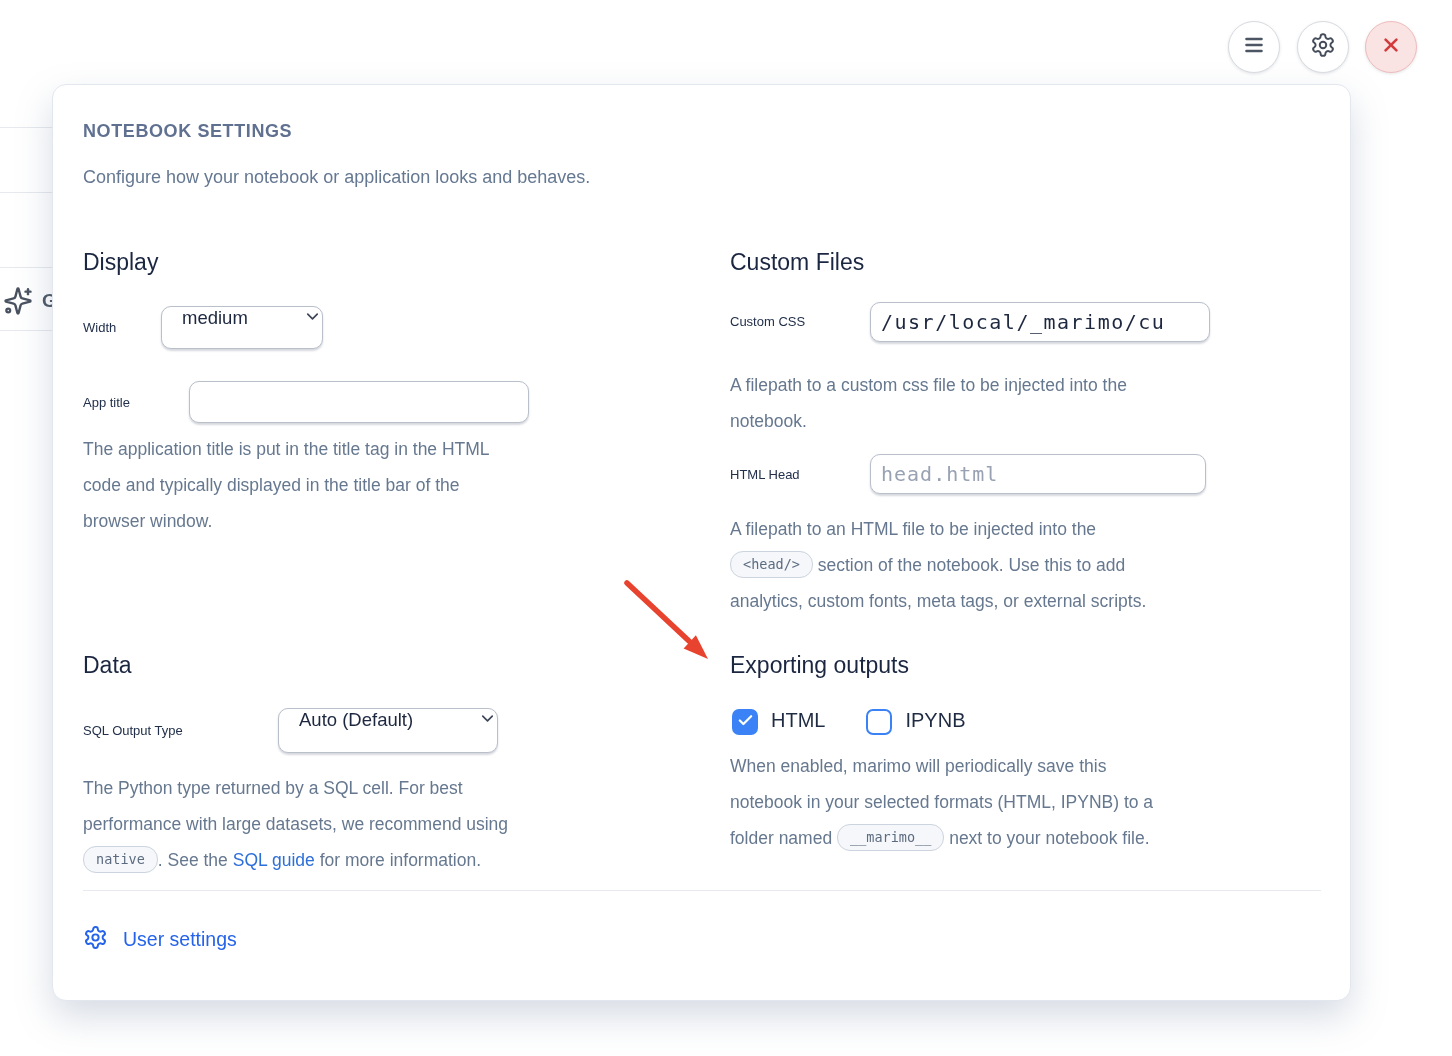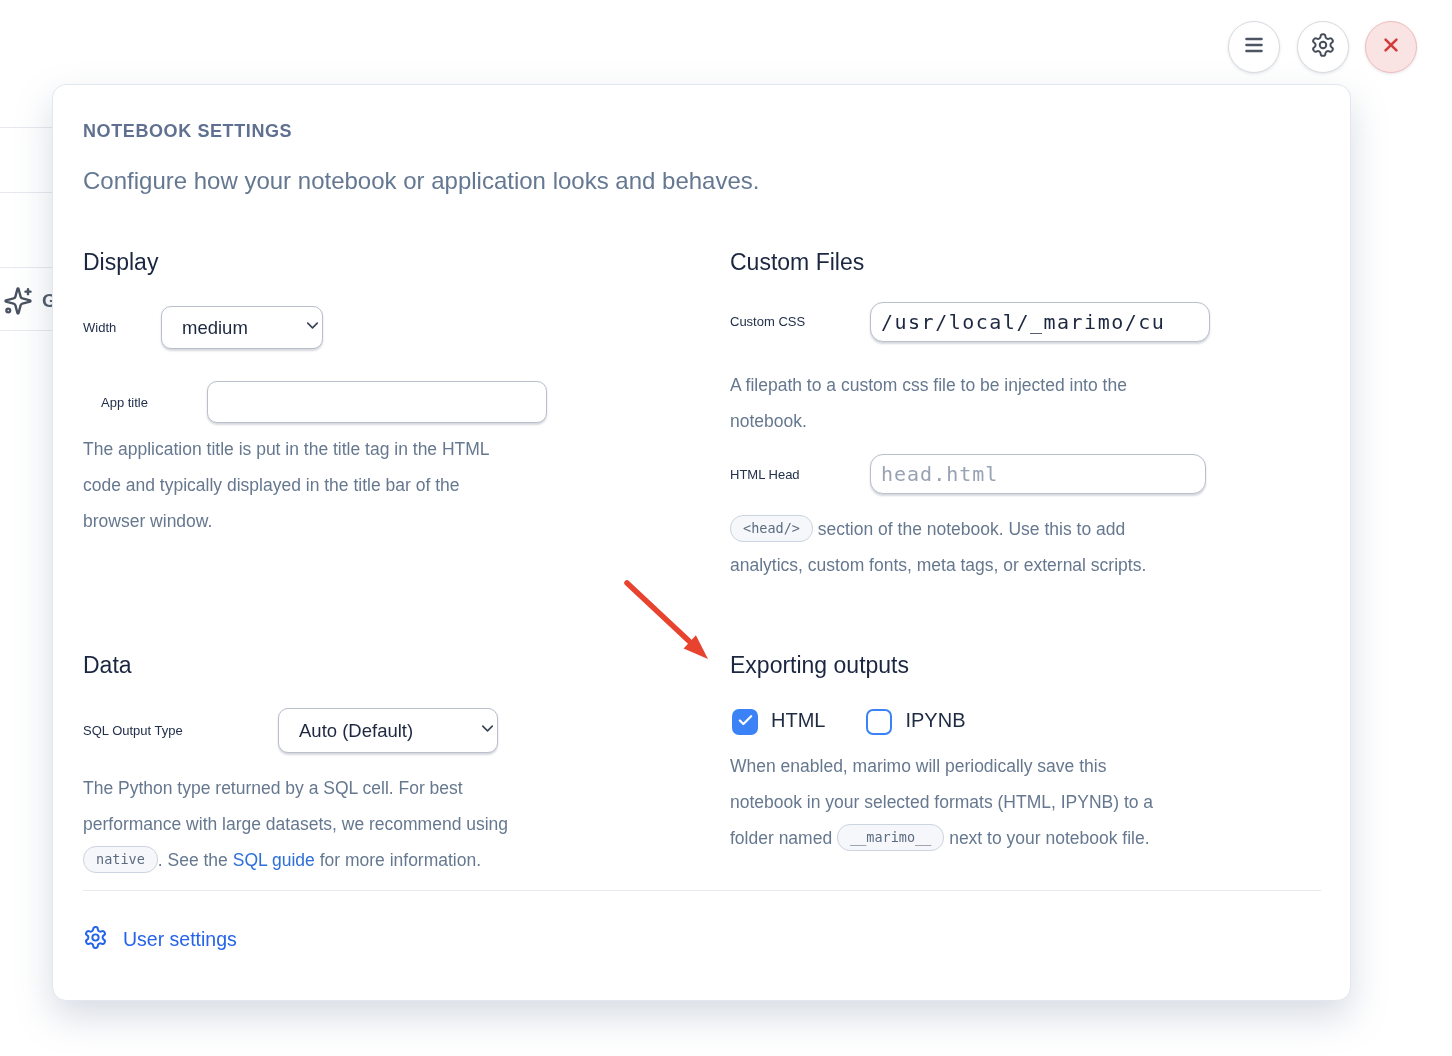--- a/index.html
+++ b/index.html
@@ -17,36 +17,36 @@
            background:#fff;border:1px solid #d8dbe0;box-shadow:0 1px 3px rgba(70,80,100,.15);
            display:flex;align-items:center;justify-content:center;z-index:3;cursor:pointer;box-sizing:border-box;}
   .ctl-close{background:#fae3e3;border-color:#f0bcbc;}
 
   
   .modal{position:absolute;left:52px;top:84px;width:1297px;height:915px;background:#fff;
          border:1px solid #e2e7ef;border-radius:14px;z-index:2;
          box-shadow:0 16px 36px rgba(110,128,158,.28);}
   .modal-title{position:absolute;left:30px;top:36px;font-size:18px;font-weight:700;
                letter-spacing:.6px;color:#5f7090;}
-  .modal-subtitle{position:absolute;left:30px;top:82px;font-size:24px;color:#657892;}
+  .modal-subtitle{position:absolute;left:30px;top:82px;font-size:18px;color:#657892;}
 
   .h-section{position:absolute;font-size:23px;font-weight:400;color:#1b2640;}
 
   .row{position:absolute;display:flex;align-items:center;}
   .lbl{font-size:13px;color:#22304b;flex-shrink:0;}
 
-  .select{display:flex;align-items:center;justify-content:space-between;box-sizing:border-box;
+  .select{display:flex;justify-content:space-between;box-sizing:border-box;
           border:1px solid #b9c0ca;border-radius:10px;background:#fff;cursor:pointer;
           box-shadow:0 1.5px 2px rgba(25,39,70,.18);padding:0 0 0 20px;
           font-size:18.5px;color:#1d2840;}
   .input{box-sizing:border-box;border:1px solid #b9c0ca;border-radius:10px;background:#fff;
          box-shadow:0 1.5px 2px rgba(25,39,70,.18);font-size:18px;color:#1d2840;
          padding:0 14px;outline:none;font-family:"Liberation Sans",sans-serif;}
   .input-mono{font-family:"DejaVu Sans Mono",monospace;font-size:20px;letter-spacing:1.5px;
-              padding:4px 10px;color:#1d2840;border-radius:13px;}
+              padding:4px 10px;color:#1d2840;}
   .input-mono::placeholder{color:#98a2b3;letter-spacing:1px;}
 
   .desc{position:absolute;font-size:17.5px;line-height:36px;color:#66788f;white-space:pre-line;}
   .pill{display:inline-block;border:1px solid #ccd4df;background:#f5f7fa;border-radius:13px;
         padding:0 12px;font-family:"DejaVu Sans Mono",monospace;font-size:13.5px;
         color:#5c6b80;line-height:25px;white-space:nowrap;vertical-align:2px;}
   .link{color:#2d6fd9;cursor:pointer;}
 
   .cb-row{position:absolute;display:flex;align-items:flex-start;}
   .cb{width:26px;height:26px;border-radius:7px;box-sizing:border-box;cursor:pointer;
@@ -118,21 +118,21 @@
       <div class="select" style="width:162px;height:43px">
         <span>medium</span>
         <span>
           <svg width="19" height="19" viewBox="0 0 24 24" fill="none" stroke="#3c4556" stroke-width="2.1" stroke-linecap="round" stroke-linejoin="round">
               <polyline points="6 9 12 15 18 9"></polyline>
             </svg>
         </span>
       </div>
     </div>
 
-    <div class="row" style="left:48px;top:289px;height:56px">
+    <div class="row" style="left:30px;top:289px;height:56px">
       <span class="lbl" style="width:106px">App title</span>
       <input class="input" style="width: 340px; height: 42px;" value="">
     </div>
 
     <div class="desc" style="left:30px;top:346px;width:640px">The application title is put in the title tag in the HTML
 code and typically displayed in the title bar of the
 browser window.</div>
 
     <div class="h-section" style="left:30px;top:567px">Data</div>
 
@@ -160,21 +160,22 @@
     </div>
 
     <div class="desc" style="left:677px;top:282px;width:620px">A filepath to a custom css file to be injected into the
 notebook.</div>
 
     <div class="row" style="left:677px;top:369px;height:40px">
       <span class="lbl" style="width:140px">HTML Head</span>
       <input class="input input-mono" style="width: 336px; height: 40px;" placeholder="head.html">
     </div>
 
-    <div class="desc" style="left:677px;top:426px;width:620px"><span class="pill">&lt;head/&gt;</span><span> section of the notebook. Use this to add
+    <div class="desc" style="left:677px;top:426px;width:620px"><span>A filepath to an HTML file to be injected into the
+</span><span class="pill">&lt;head/&gt;</span><span> section of the notebook. Use this to add
 analytics, custom fonts, meta tags, or external scripts.</span></div>
 
     <div class="h-section" style="left:677px;top:567px">Exporting outputs</div>
 
     <div class="cb-row" style="left:679px;top:624px">
       <div class="cb checked">
         <span>
           <svg width="17" height="17" viewBox="0 0 24 24" fill="none" stroke="#ffffff" stroke-width="3.2" stroke-linecap="round" stroke-linejoin="round">
               <polyline points="20 6 9 17 4 12"></polyline>
             </svg>

